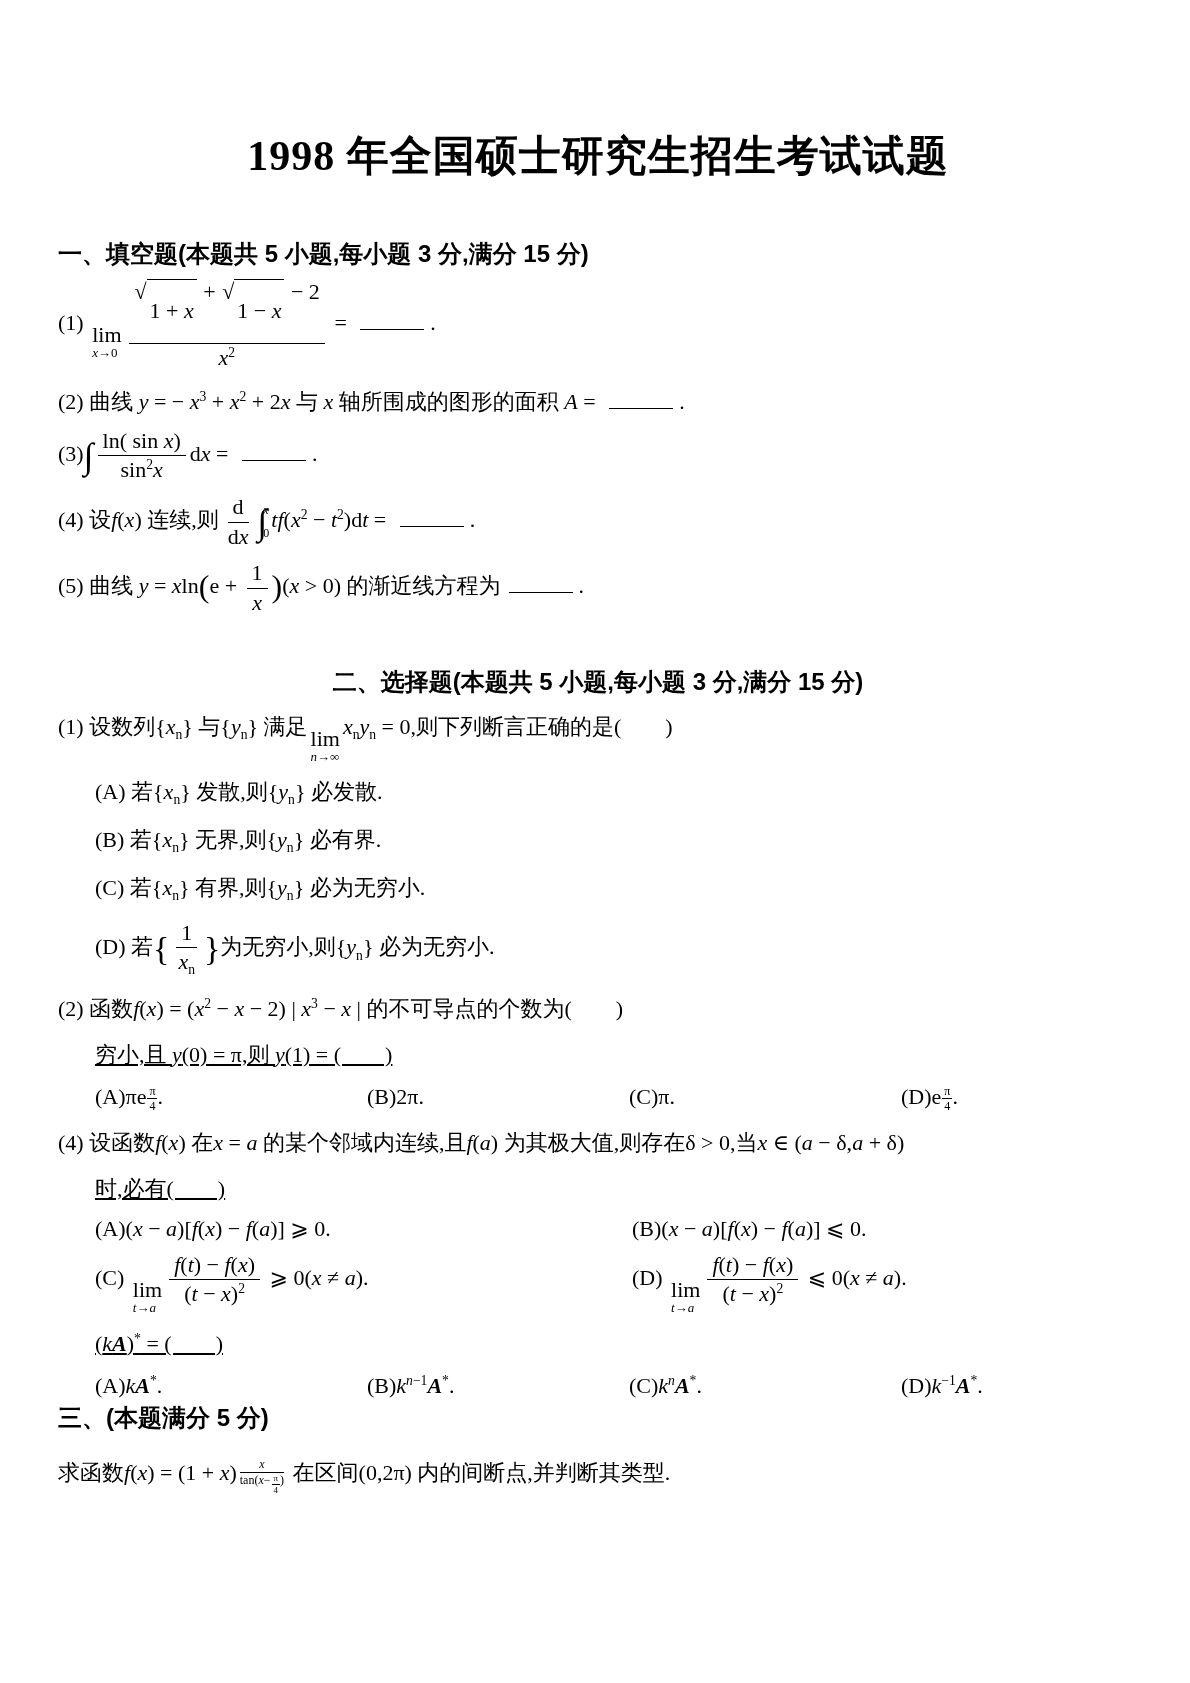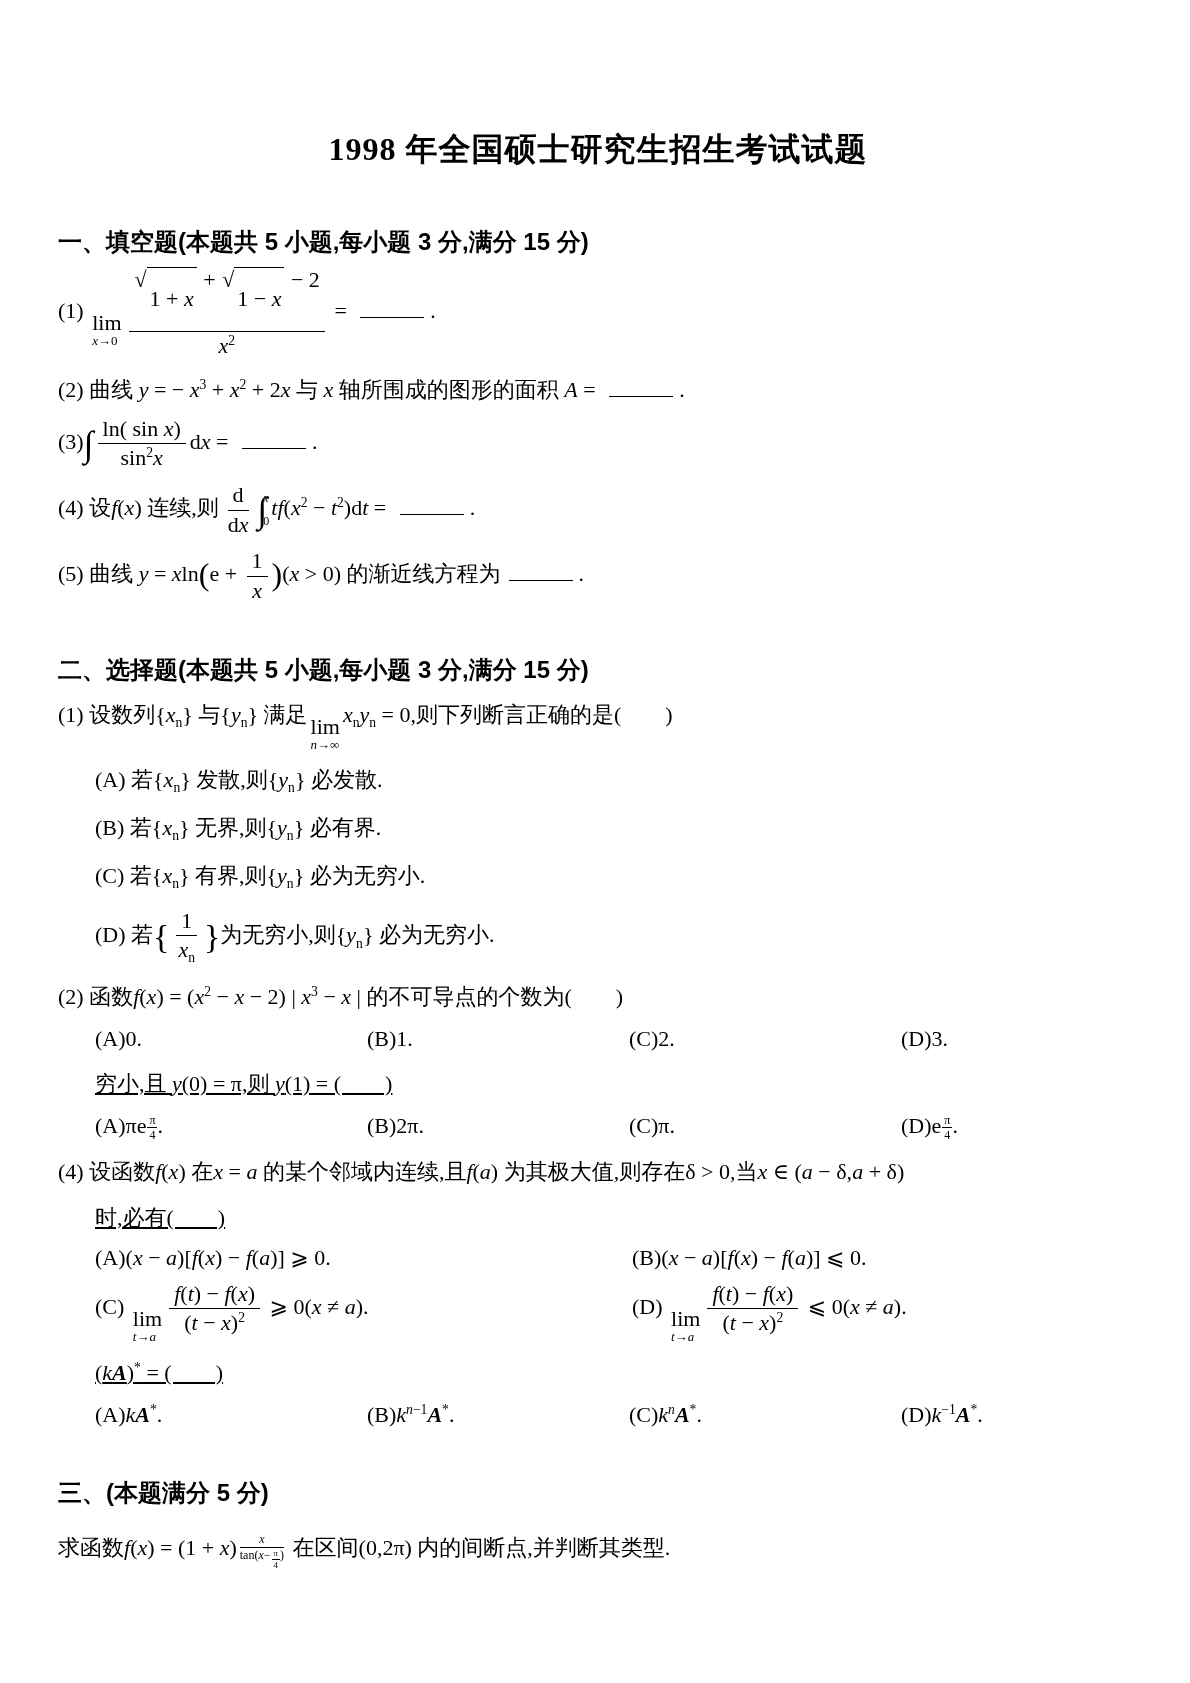--- a/index.html
+++ b/index.html
@@ -1,23 +1,23 @@
 <!DOCTYPE html>
 <html><head>
 <meta charset="utf-8">
 <style>
   html,body{margin:0;padding:0;background:#ffffff;}
   body{width:1190px;height:1683px;color:#000;
        font-family:"Liberation Serif","DejaVu Serif",serif;font-size:22px;}
   .page{box-sizing:border-box;padding:0 52px 0 58px;}
-  .title{margin:0;padding-top:128px;text-align:center;font-size:32px;font-weight:700;letter-spacing:1px;}
+  .title{margin:0;padding-top:128px;text-align:center;font-size:42px;font-weight:700;letter-spacing:1px;}
   .sec-h{margin:0;font-size:24px;font-weight:700;font-family:Liberation Sans, sans-serif;}
   .sec1-h{margin-top:54px;}
-  .sec2-h{margin-top:48px;}
-  .sec3-h{margin-top:46px;}
+  .sec2-h{margin-top:48px;text-align:center;}
+  .sec3-h{}
   .qline{margin-top:12px;line-height:1.55;}
   .tall{margin-top:8px;}
   .cont{padding-left:37px;text-decoration:underline;}
   .opt{padding-left:37px;margin-top:12px;line-height:1.5;}
   .optrow4{display:grid;grid-template-columns:272px 262px 272px 1fr;padding-left:37px;margin-top:8px;line-height:1.5;}
   .optrow2{display:grid;grid-template-columns:537px 1fr;padding-left:37px;margin-top:6px;line-height:1.5;}
   sup{font-size:0.62em;}
   sub{font-size:0.62em;}
   .frac{display:inline-flex;flex-direction:column;align-items:center;vertical-align:middle;margin:0 4px;line-height:1.3;text-align:center;}
   .frac .num{border-bottom:1.3px solid #000;padding:0 5px;}
@@ -93,26 +93,20 @@
         </span><i>x</i><sub>n</sub><i>y</i><sub>n</sub> = 0,则下列断言正确的是(  )</div>
     <div class="opt">(A) 若{<i>x</i><sub>n</sub>} 发散,则{<i>y</i><sub>n</sub>} 必发散.</div>
     <div class="opt">(B) 若{<i>x</i><sub>n</sub>} 无界,则{<i>y</i><sub>n</sub>} 必有界.</div>
     <div class="opt">(C) 若{<i>x</i><sub>n</sub>} 有界,则{<i>y</i><sub>n</sub>} 必为无穷小.</div>
     <div class="opt">(D) 若<span class="bigb">{</span><span class="frac">
           <span class="num">1</span>
           <span class="den"><i>x</i><sub>n</sub></span>
         </span><span class="bigb">}</span>为无穷小,则{<i>y</i><sub>n</sub>} 必为无穷小.</div>
 
     <div class="qline">(2) 函数<i>f</i>(<i>x</i>) = (<i>x</i><sup>2</sup> − <i>x</i> − 2) | <i>x</i><sup>3</sup> − <i>x</i> | 的不可导点的个数为(  )</div>
-    <div class="optrow4">
-      <span>(A)0.</span>
-      <span>(B)1.</span>
-      <span>(C)2.</span>
-      <span>(D)3.</span>
-    </div>
 
     <div class="qline cont">穷小,且 <i>y</i>(0) = π,则 <i>y</i>(1) = (  )</div>
     <div class="optrow4">
       <span>(A)πe<span class="expfrac">
             <span class="n">π</span>
             <span class="d">4</span>
           </span>.</span>
       <span>(B)2π.</span>
       <span>(C)π.</span>
       <span>(D)e<span class="expfrac">

